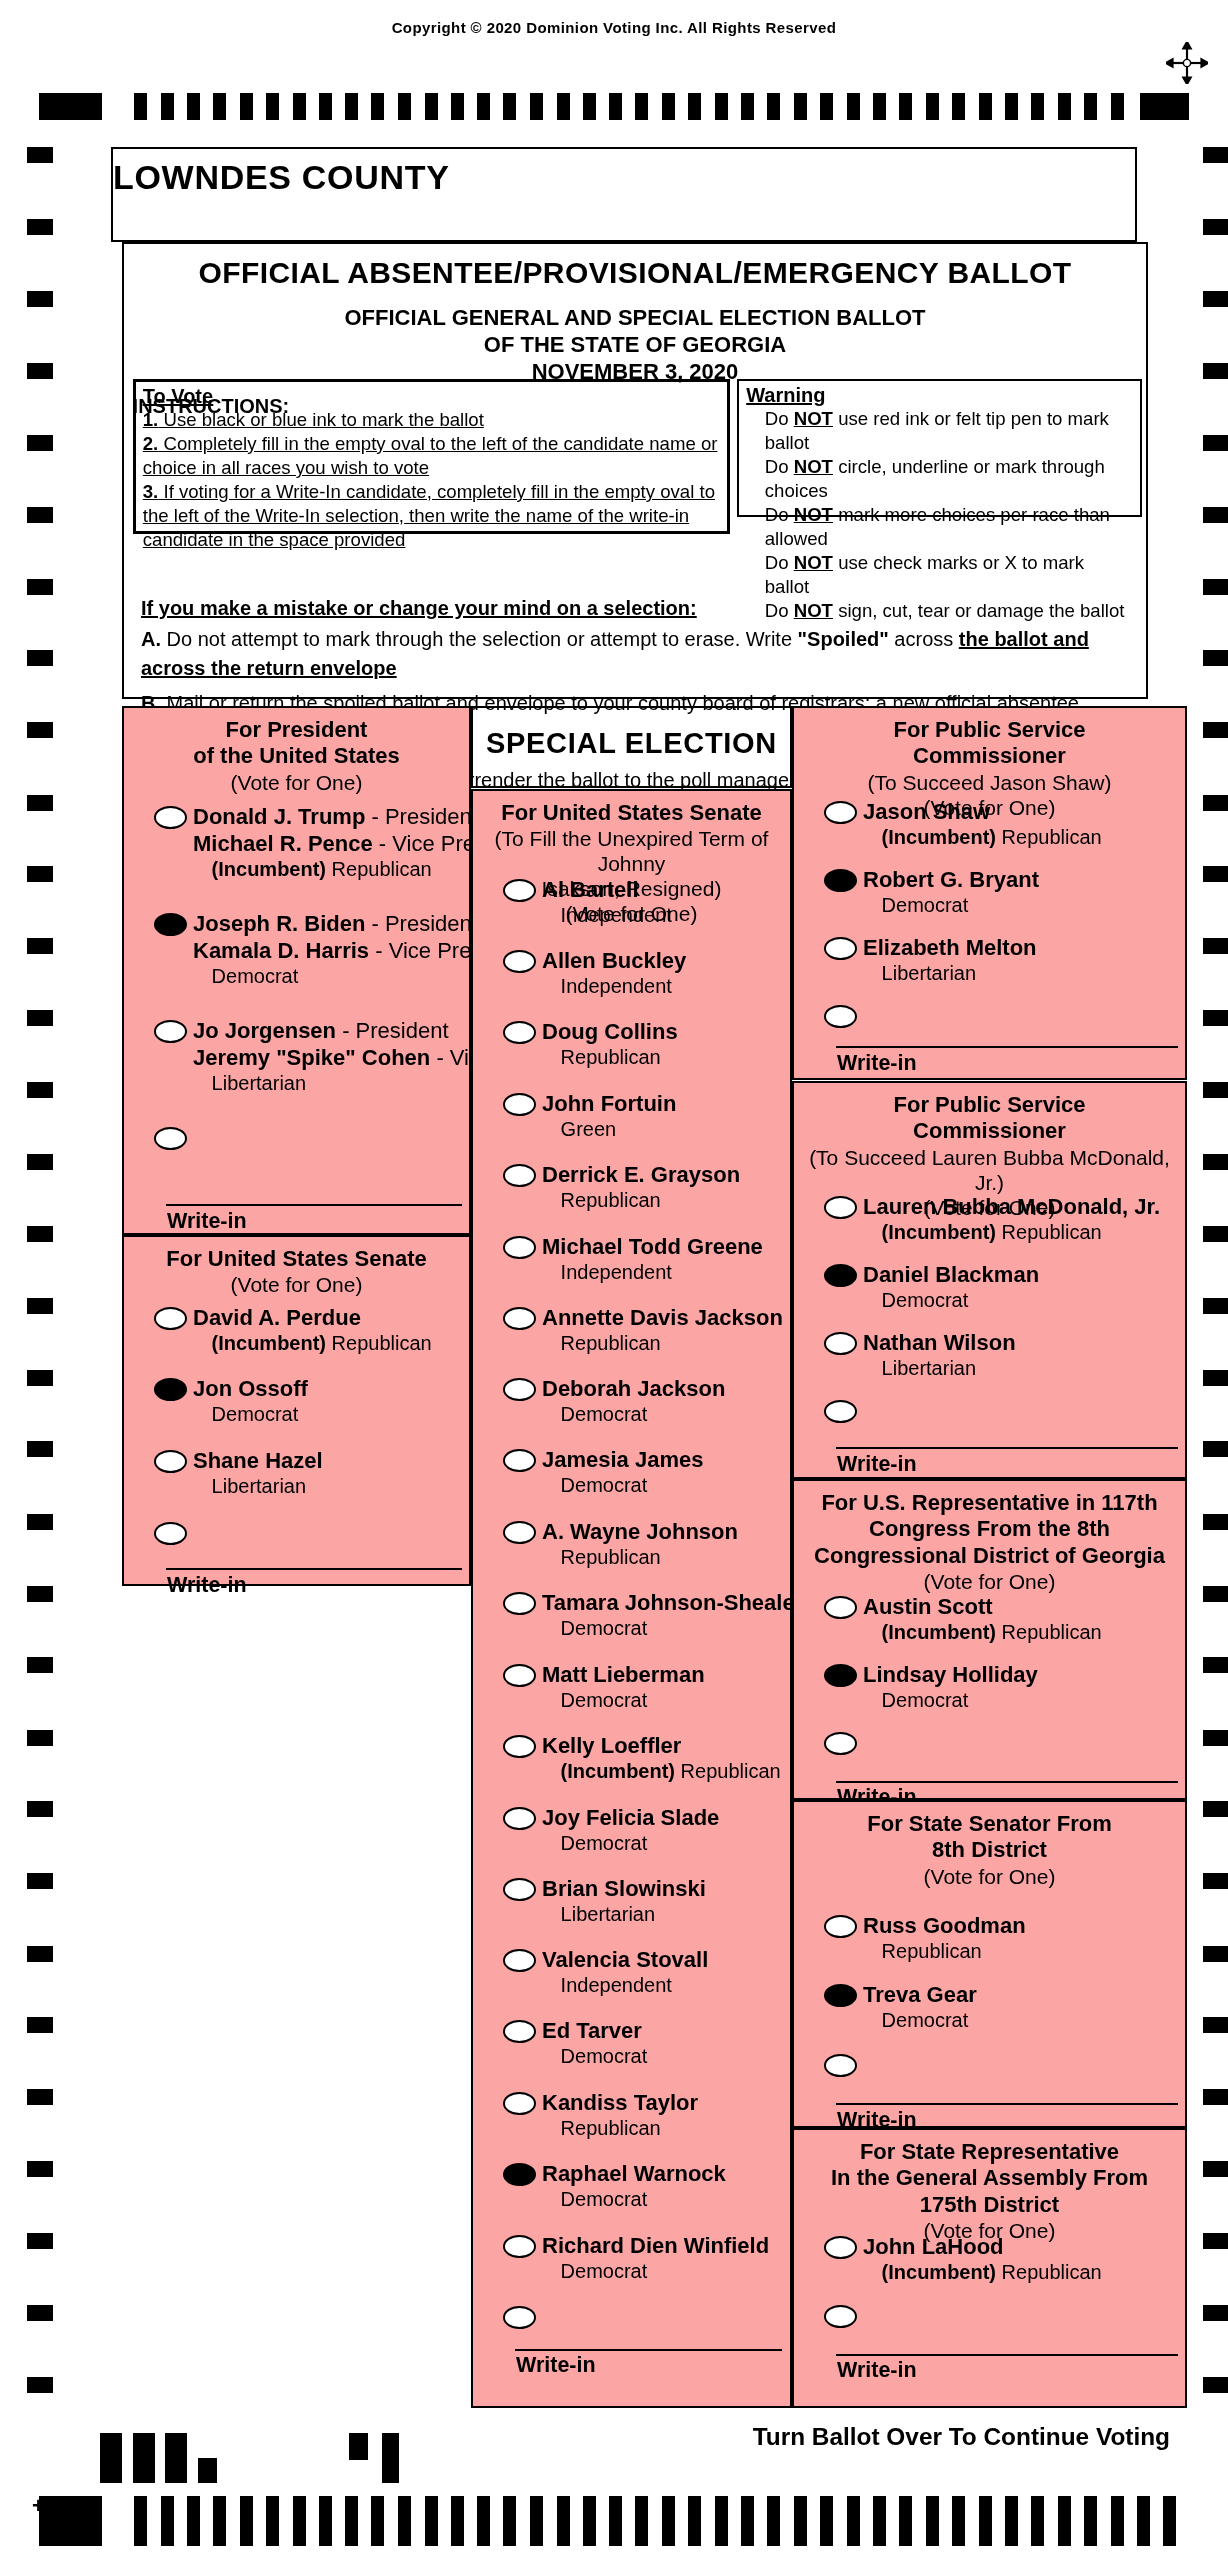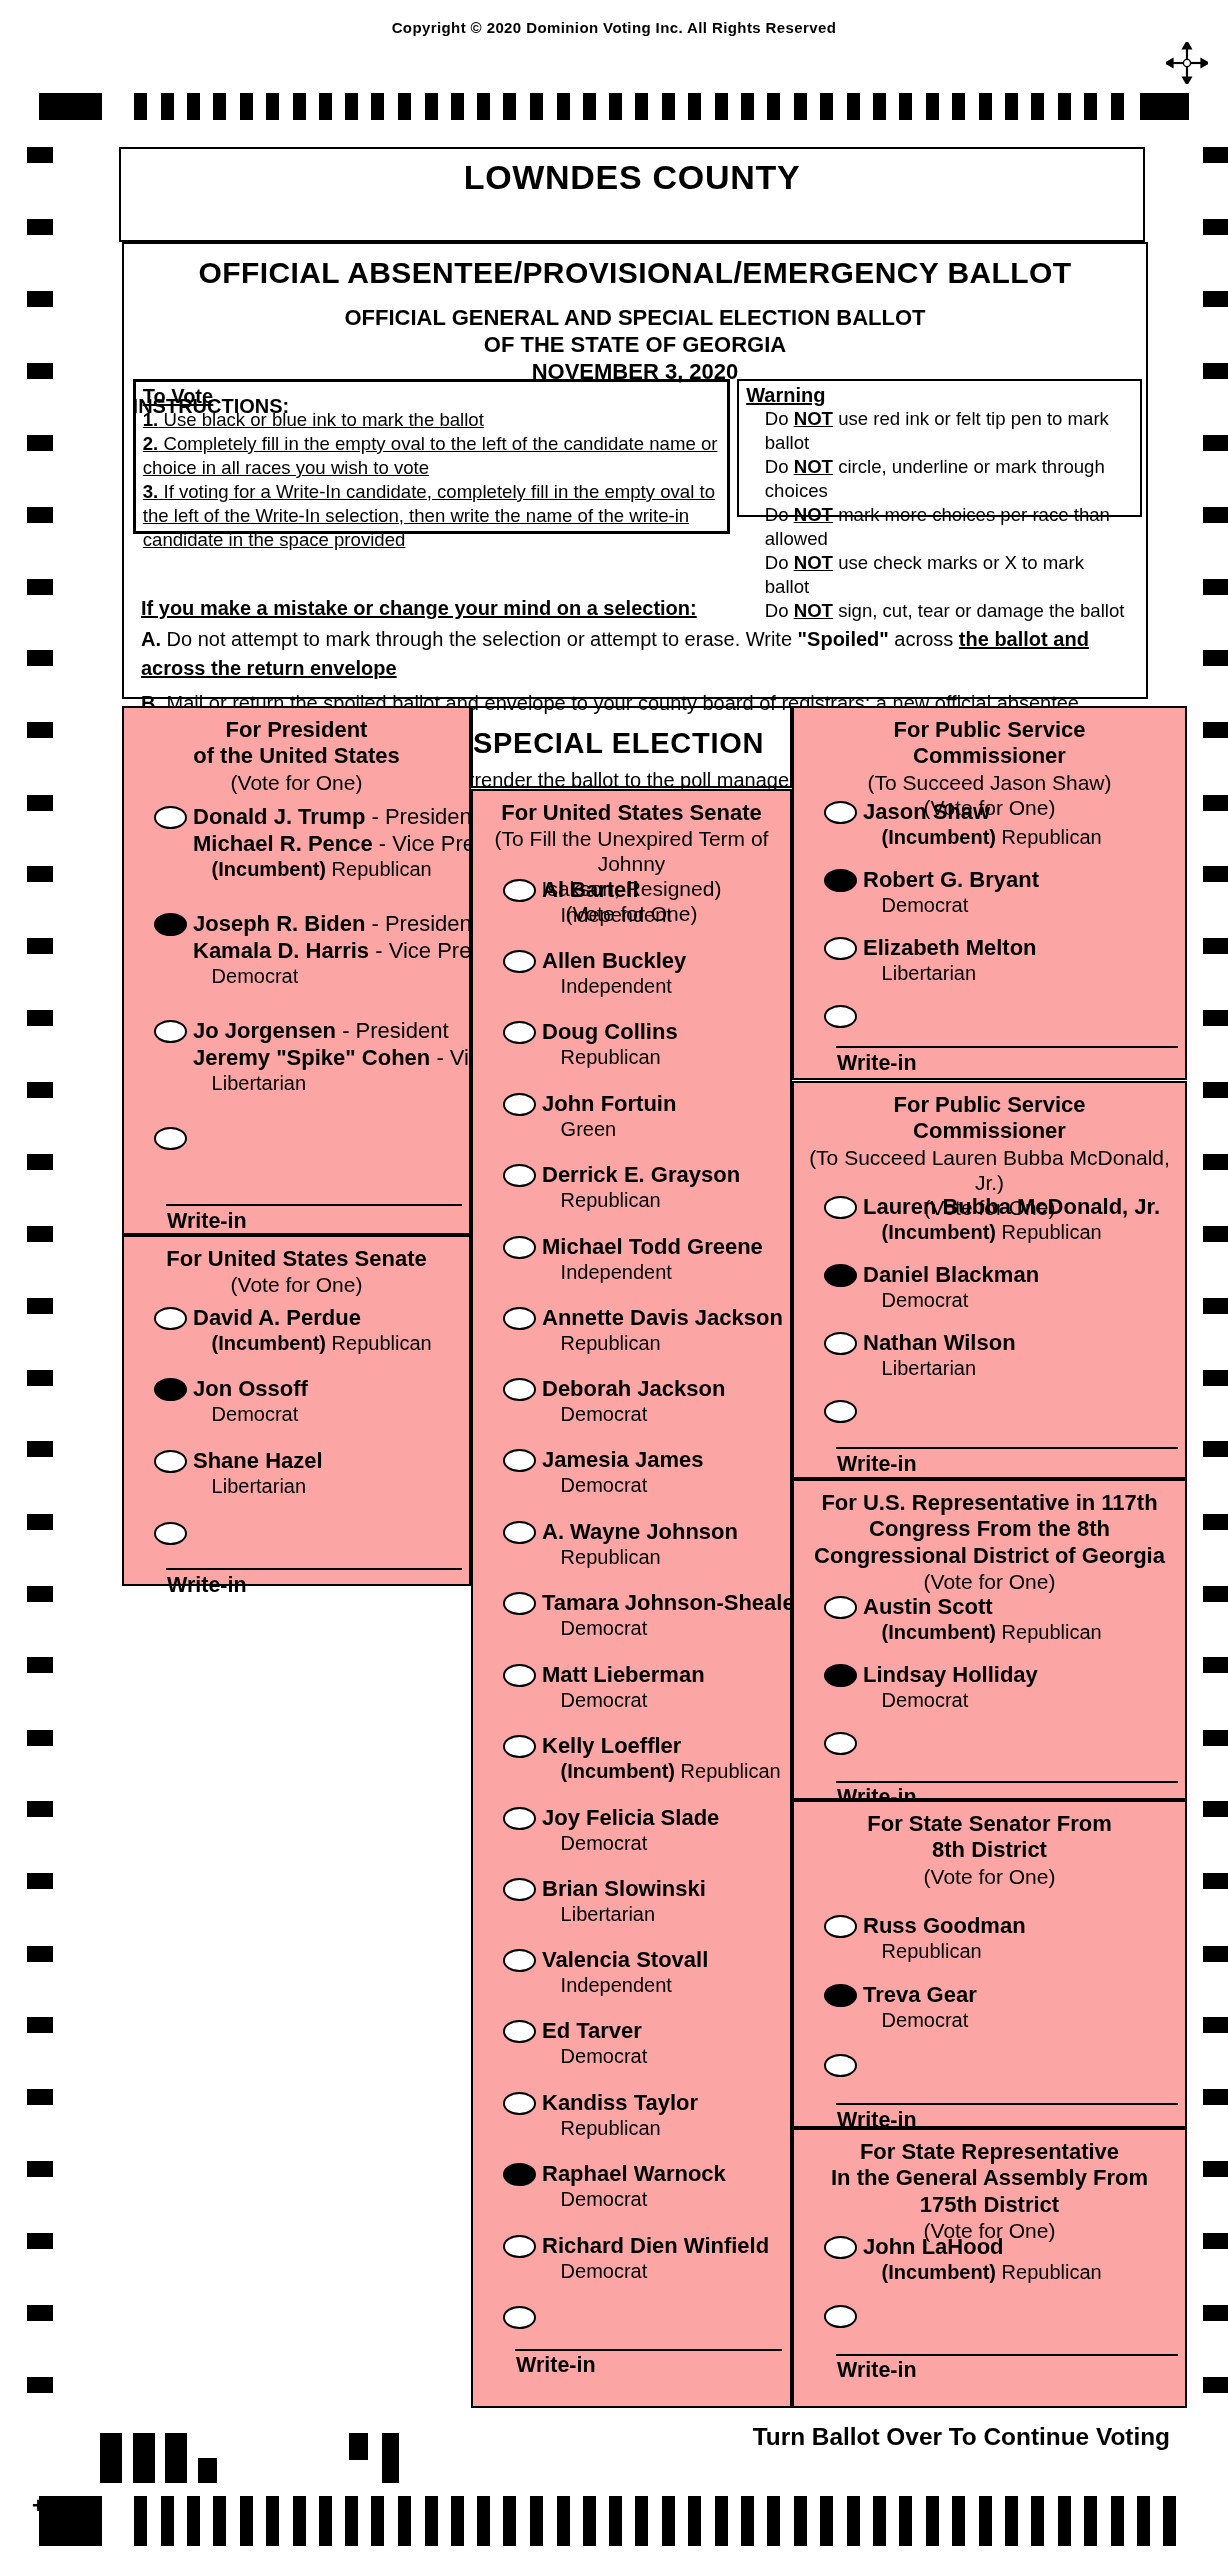--- a/index.html
+++ b/index.html
@@ -3,22 +3,22 @@
 <meta charset="utf-8">
 <style>
   html,body{margin:0;padding:0;background:#e8e8e8;}
   .page{position:relative;width:1228px;height:2576px;background:#fff;color:#000;
         font-family:"Liberation Sans", sans-serif;overflow:hidden;}
   .tm{position:absolute;background:#000;}
   .box{position:absolute;border:2.2px solid #000;box-sizing:border-box;background:#fca5a5;}
   .copyright{position:absolute;top:18.6px;left:0;width:100%;text-align:center;
              font-size:15px;font-weight:bold;letter-spacing:0.4px;}
   
-  .hbox1{position:absolute;left:119px;top:147px;width:1026px;height:95px;
-         border:2.9px solid #000;box-sizing:border-box;text-align:center;}
+  .hbox1{position:absolute;left:111px;top:147px;width:1026px;height:95px;
+         border:2.9px solid #000;box-sizing:border-box;text-align:left;}
   .county{font-size:34px;font-weight:bold;margin-top:8.6px;letter-spacing:0.7px;}
   .codes{font-size:21px;font-weight:bold;margin-top:4.3px;}
   .hbox2{position:absolute;left:122px;top:242px;width:1026px;height:457px;
          border:2.9px solid #000;box-sizing:border-box;}
   .btitle{font-size:30px;font-weight:bold;text-align:center;margin-top:11.5px;letter-spacing:0.4px;}
   .bsub{font-size:22px;font-weight:bold;text-align:center;line-height:27px;}
   .bsub.first{margin-top:14.3px;}
   .instr-label{font-size:20px;font-weight:bold;margin:10px 0 0 8.6px;}
   .tovote{position:absolute;left:8.6px;top:135px;width:597px;height:155px;
           border:3.6px solid #000;box-sizing:border-box;padding:2.9px 7.2px;text-decoration:underline;}
@@ -44,21 +44,21 @@
   .oval{position:absolute;width:33px;height:23px;border:2.2px solid #000;border-radius:50%;
         box-sizing:border-box;background:#fff;}
   .oval.filled{background:#000;}
   .ctext{position:absolute;left:69px;top:0;}
   .cname{font-size:22px;line-height:27px;white-space:nowrap;}
   .cname b{font-weight:bold;}
   .cparty{font-size:20px;line-height:25px;padding-left:18.6px;white-space:nowrap;}
   .cparty b{font-weight:bold;}
   .wline{position:absolute;border-top:2.2px solid #000;}
   .wlabel{position:absolute;font-size:21.5px;font-weight:bold;}
-  .banner{position:absolute;box-sizing:border-box;border:2.2px solid #000;}
+  .banner{position:absolute;box-sizing:border-box;border:2.2px solid #000;text-align:center;}
   .banner-label{font-size:29px;font-weight:bold;letter-spacing:0.7px;margin-top:18.6px;}
   
   .turnover{position:absolute;top:2423px;left:0;width:1170px;text-align:right;
             font-size:24.4px;font-weight:bold;}
   .mark47{position:absolute;left:399px;top:2444px;font-size:12.2px;font-weight:bold;
           transform:rotate(90deg);transform-origin:left top;}
   .plus{position:absolute;left:32px;top:2494px;font-size:21.5px;font-weight:bold;}
   .regmark{position:absolute;left:1166px;top:42px;}
 </style>
 </head>

